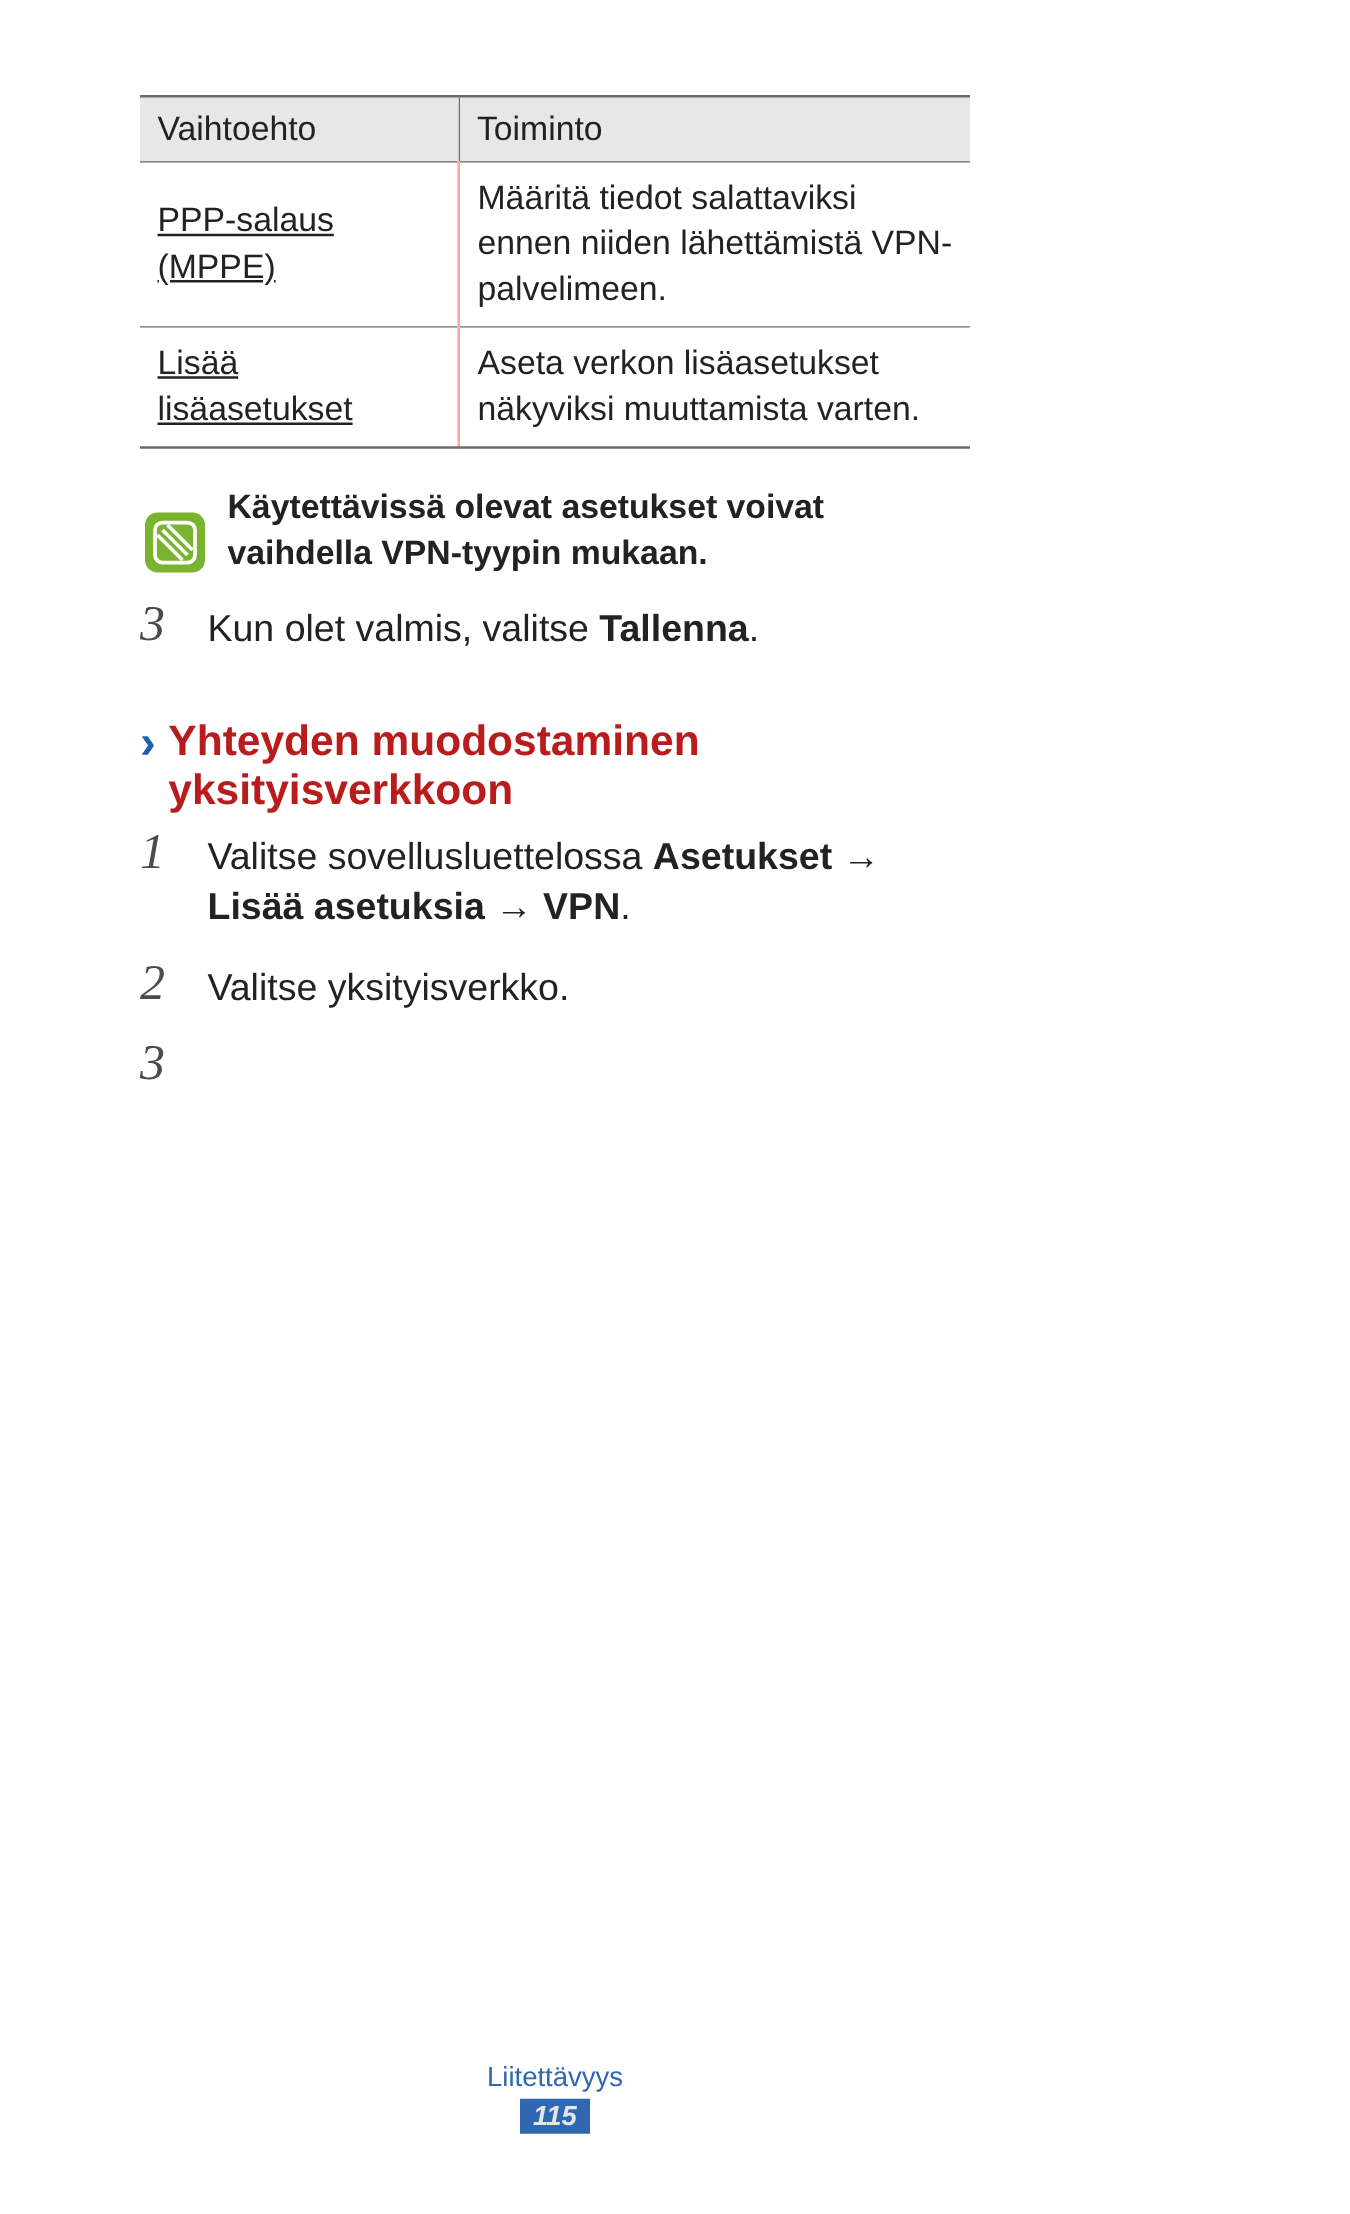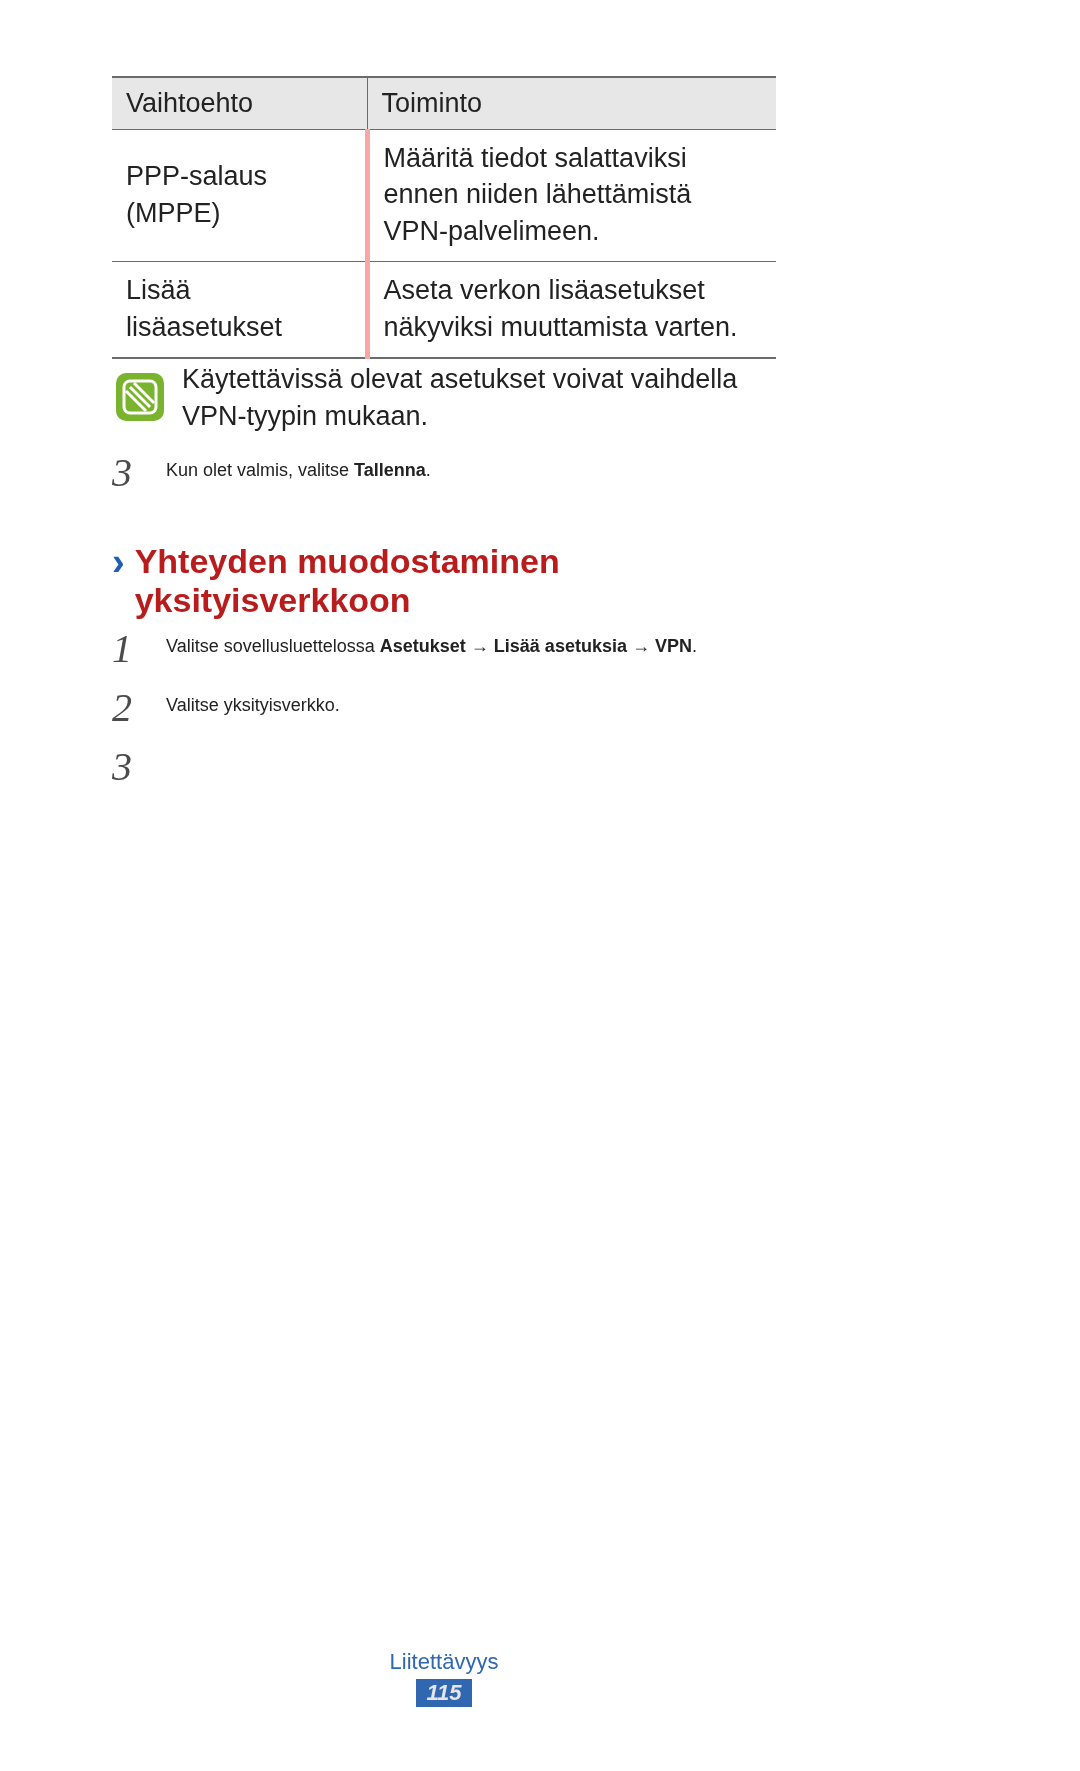--- a/index.html
+++ b/index.html
@@ -38,32 +38,35 @@
     border-right: 1px solid #6b6b6b;
   }
   table.opts td {
     padding: 10px 14px 12px 14px;
     font-size: 27px;
     line-height: 1.35;
     vertical-align: middle;
     border-bottom: 1px solid #6b6b6b;
   }
   table.opts td.left {
-    border-right: 5px solid #fca5a5;
+    border-right: 2px solid #fca5a5;
+    text-decoration: underline;
   }
   table.opts tr.last td {
     border-bottom: 2px solid #6b6b6b;
   }
 
   
   .note-row {
     display: flex;
-    align-items: center;
+    align-items: flex-end;
     gap: 16px;
+    margin-top: 26px;
     padding-left: 2px;
+    font-weight: bold;
   }
   .note-icon {
     flex: 0 0 auto;
     width: 52px;
     height: 52px;
   }
   .note-text {
     font-size: 27px;
     line-height: 1.35;
     padding-top: 2px;
@@ -81,21 +84,21 @@
     width: 36px;
     font-family: Georgia, "Times New Roman", serif;
     font-style: italic;
     font-size: 40px;
     line-height: 1;
     color: #4b4b4b;
     text-align: left;
     padding-top: 1px;
   }
   .step .body {
-    font-size: 18px;
+    font-size: 30px;
     line-height: 1.35;
     padding-top: 6px;
   }
   .step .body .b { font-weight: 700; }
 
   
   .section-head {
     display: flex;
     align-items: baseline;
     gap: 10px;

